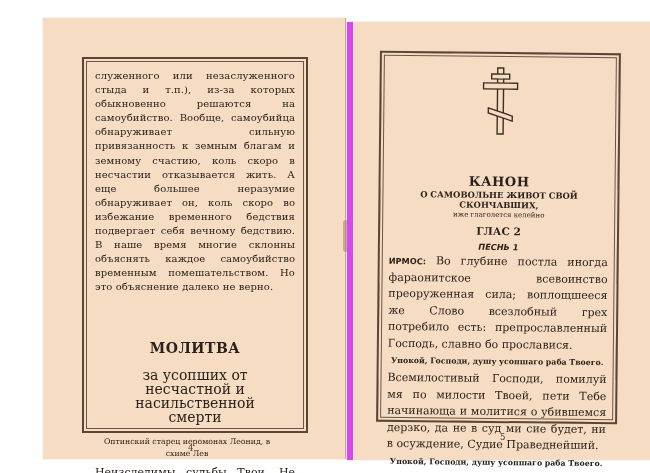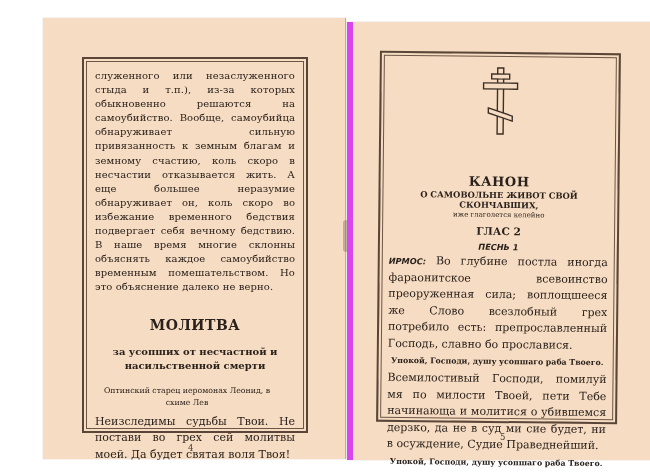--- a/index.html
+++ b/index.html
@@ -60,26 +60,26 @@
       font-size: 11px;
       line-height: 16.5px;
       text-align: justify;
       margin: 0 0 2px 0;
     }
     .title-molitva {
       text-align: center;
       font-weight: bold;
       font-size: 14px;
       letter-spacing: 0.5px;
-      margin: 22px 0 5px 0;
+      margin: 45px 0 5px 0;
     }
     .subtitle-bold {
       text-align: center;
-      font-weight: bold;
-      font-size: 10px;
+      font-weight: normal;
+      font-size: 14px;
       line-height: 14px;
       margin: 12px;
     }
     .attribution {
       text-align: center;
       font-size: 7.8px;
       line-height: 12px;
       margin: 3px 16px 5px 0;
     }
     .cross {
@@ -115,21 +115,20 @@
     .pesn {
       text-align: center;
       font-weight: bold;
       font-style: italic;
       font-size: 8.2px;
       margin: 0 0 2px 0;
       font-family: "DejaVu Sans", "Liberation Sans", sans-serif;
     }
     .irmos-label {
       font-weight: bold;
-      font-style: italic;
       font-size: 8.2px;
       font-family: "DejaVu Sans", "Liberation Sans", sans-serif;
     }
     .refrain {
       text-align: center;
       font-weight: bold;
       font-size: 7.8px;
       margin: 4px 0 5px 0;
     }
     .page-number {

